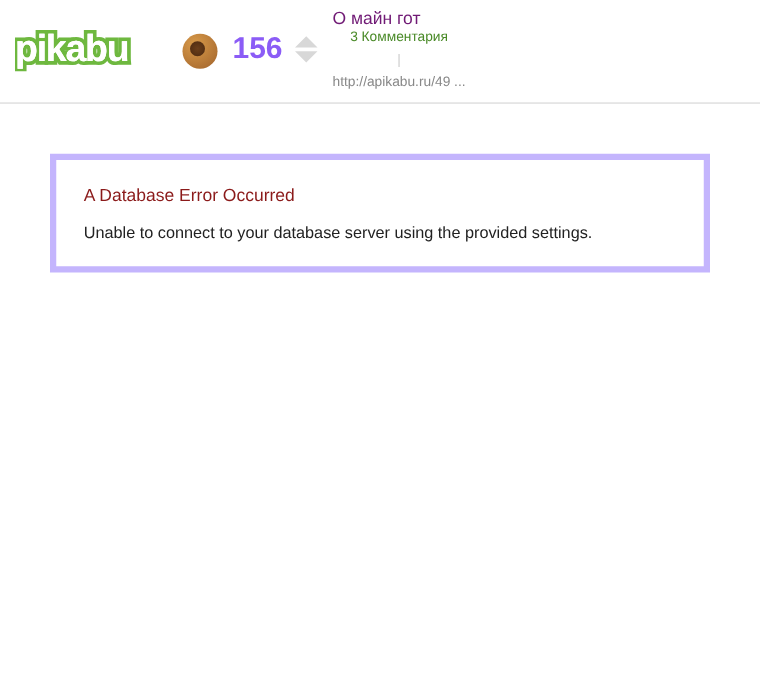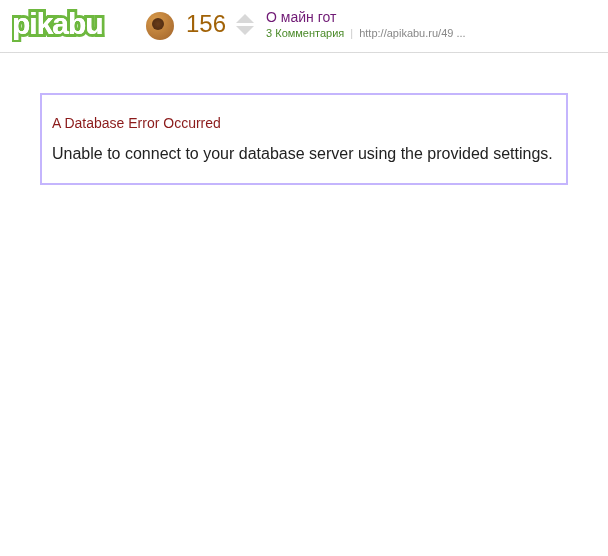--- a/index.html
+++ b/index.html
@@ -48,23 +48,23 @@
       position: absolute;
       top: 6px;
       left: 6px;
       width: 12px;
       height: 12px;
       border-radius: 50%;
       background: radial-gradient(circle, #6b3e1a, #4a2810);
     }
     .rating {
       font-size: 24px;
-      color: #a16207;
+      color: #8b5cf6;
       margin-right: 10px;
-      font-weight: normal;
+      font-weight: bold;
     }
     .votes {
       display: flex;
       flex-direction: column;
       gap: 3px;
       margin-right: 12px;
     }
     .vote {
       width: 0;
       height: 0;
@@ -85,47 +85,48 @@
     }
     .post-title {
       font-size: 14px;
       color: #701a75;
     }
     .post-meta {
       display: flex;
       align-items: center;
       gap: 6px;
       font-size: 11px;
+      flex-direction: column;
     }
     .comments-link {
       color: #4a8a28;
       cursor: pointer;
     }
     .separator {
       color: #cccccc;
     }
     .url-link {
       color: #888888;
       cursor: pointer;
     }
     .content {
       padding: 40px;
     }
     .error-box {
-      border: 2px solid #c4b5fd;
-      padding: 20px 10px;
+      border: 5px solid #c4b5fd;
+      padding: 20px 22px;
     }
     .error-title {
       color: #8b1a1a;
       font-size: 14px;
       font-weight: normal;
       margin-bottom: 14px;
     }
     .error-text {
-      font-size: 16px;
+      font-size: 13px;
       color: #222222;
     }
   </style>
 </head>
 <body>
 
 <div class="header">
   <div class="logo">
     <svg width="138" height="36" viewBox="0 0 138 36">
       <text x="0" y="28" font-family="Arial Black, Arial, sans-serif" font-size="30" font-weight="900" fill="#ffffff" stroke="#6eb83f" stroke-width="6" paint-order="stroke" letter-spacing="-1">pikabu</text>

